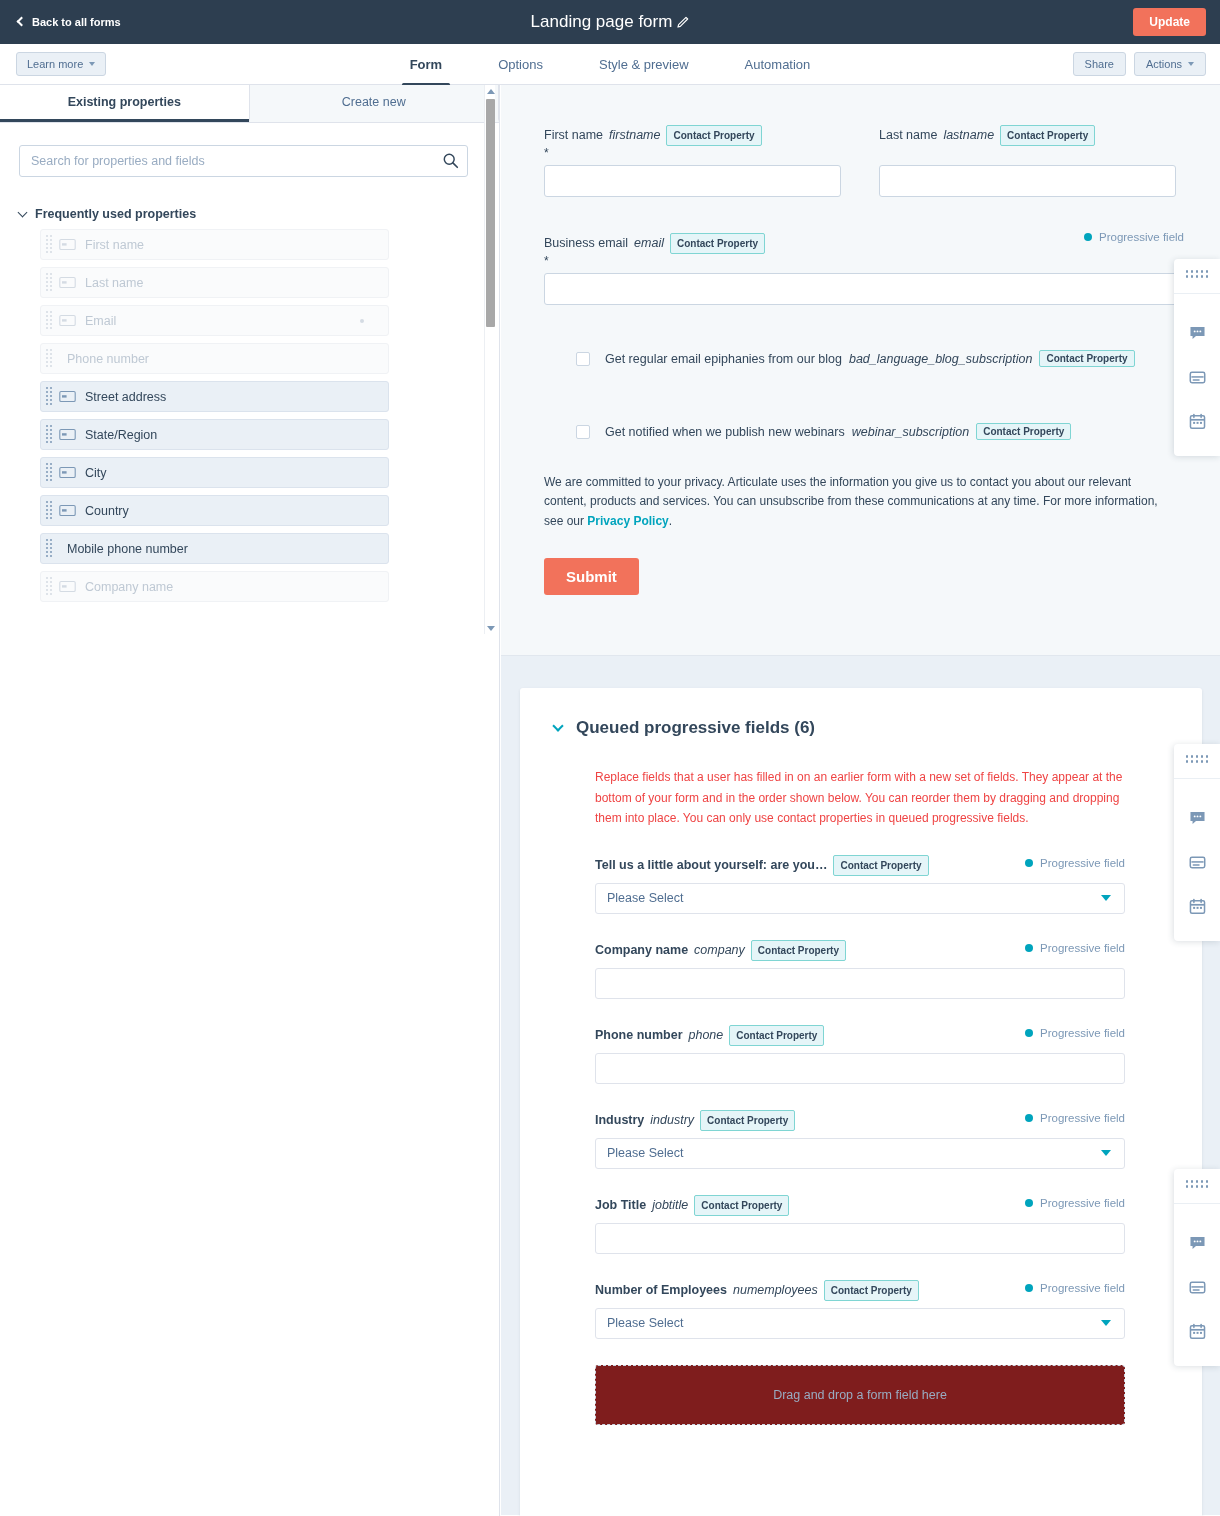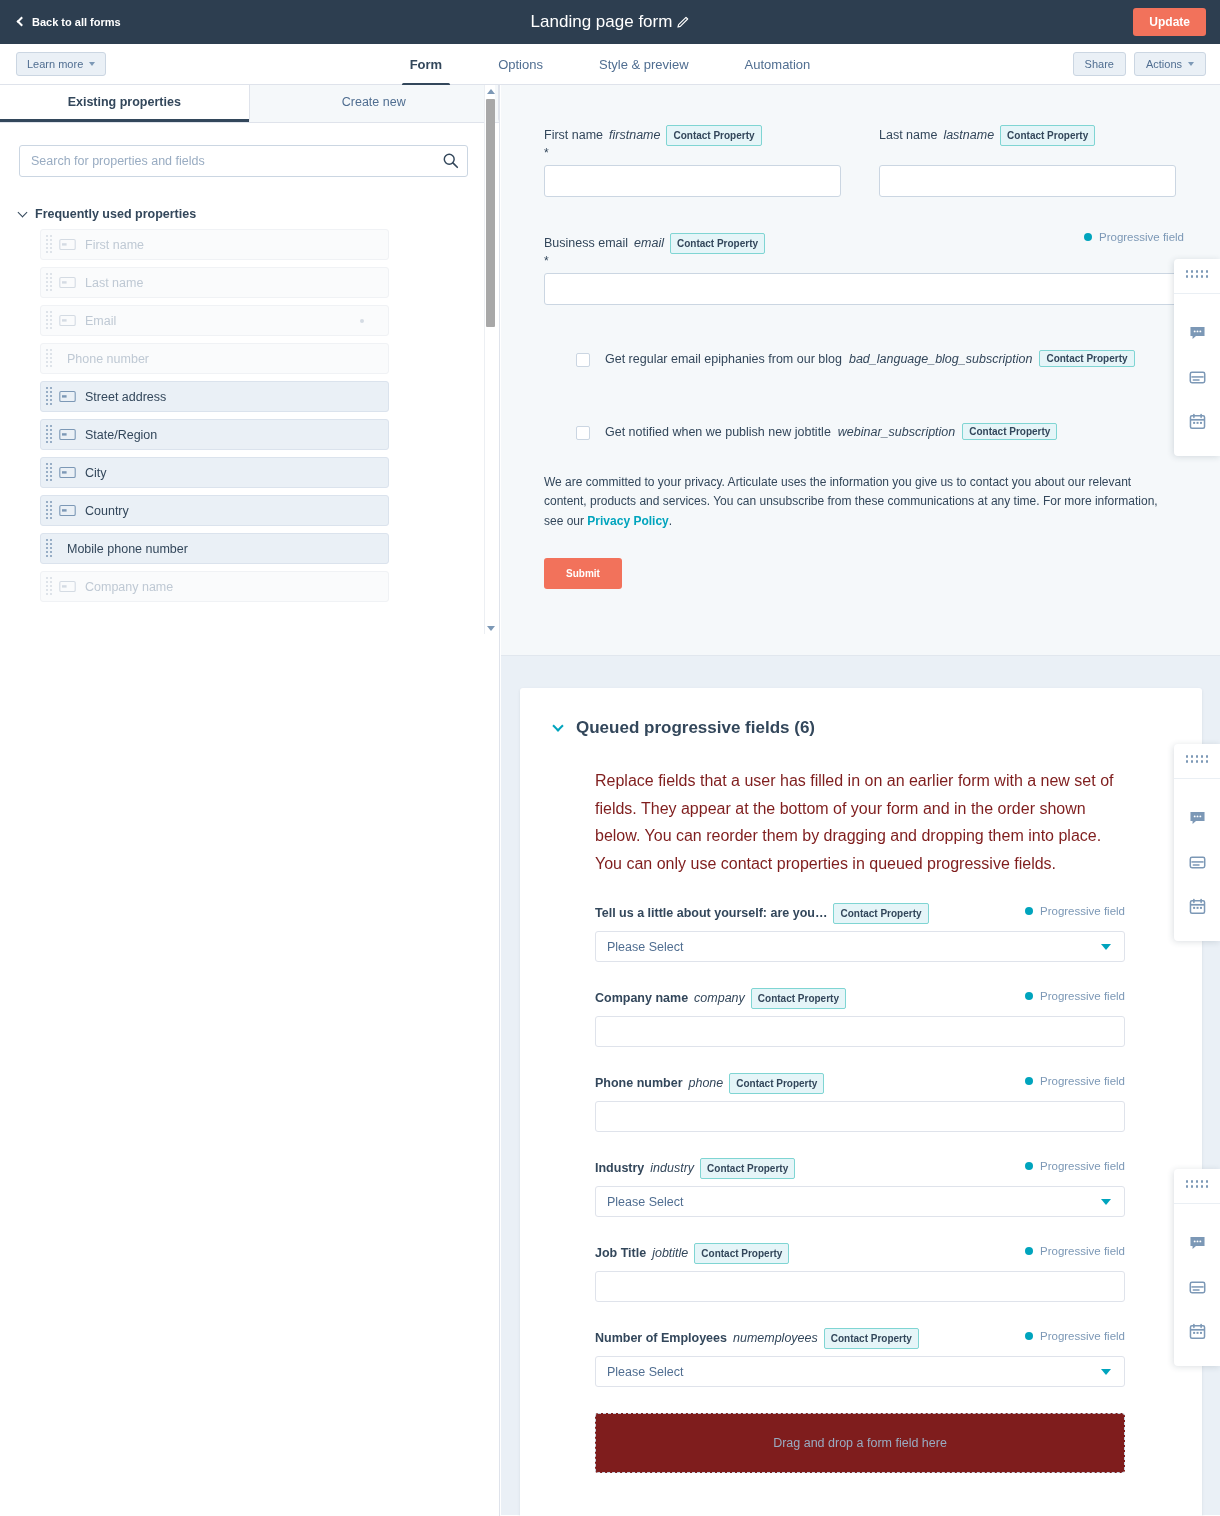--- a/index.html
+++ b/index.html
@@ -173,37 +173,37 @@
   .txt-input {
     background: #ffffff; border: 1px solid #cbd6e2; border-radius: 3px;
     height: 32px; margin-top: 5px;
   }
   .prog-tag {
     position: absolute; display: flex; align-items: center; gap: 7px;
     font-size: 11.5px; color: #7c98b6;
   }
   .prog-dot { width: 8px; height: 8px; border-radius: 50%; background: #00a4bd; display: block; }
 
-  .chk-row { display: flex; align-items: center; gap: 15px; padding-left: 32px; }
+  .chk-row { display: flex; align-items: flex-start; gap: 15px; padding-left: 32px; }
   .chk-box {
     width: 14px; height: 14px; border: 1px solid #cbd6e2; background: #ffffff;
     border-radius: 2px; flex: none; margin-top: 2px; cursor: pointer;
   }
   .chk-text {
     font-size: 12.5px; color: #33475b; display: flex; align-items: center;
     gap: 7px; flex-wrap: wrap;
   }
 
   .privacy {
     font-size: 12px; color: #33475b; line-height: 1.62; width: 632px;
   }
   .privacy a { color: #00a4bd; font-weight: bold; text-decoration: none; }
   .submit-btn {
     background: #f2725b; color: #ffffff; border: none; border-radius: 3px;
-    font-size: 10px; font-weight: bold; padding: 10px 22px; cursor: pointer;
+    font-size: 15px; font-weight: bold; padding: 10px 22px; cursor: pointer;
     font-family: "Liberation Sans", sans-serif;
   }
 
   
   .queued-wrap {
     position: relative; width: 719px; height: 859px;
     background: #eaf0f6; padding: 32px 18px 0 19px;
   }
   .queued-card {
     background: #ffffff; border-radius: 3px; width: 682px; height: 1004px;
@@ -212,22 +212,22 @@
   }
   .queued-title {
     display: flex; align-items: center; gap: 14px;
     font-size: 17px; font-weight: bold; color: #33475b; cursor: pointer;
   }
   .chev-teal {
     width: 8px; height: 8px; border-right: 2px solid #00a4bd;
     border-bottom: 2px solid #00a4bd; transform: rotate(45deg); margin-bottom: 4px;
   }
   .queued-desc {
-    margin: 29px 0 8px 41px; width: 533px; font-size: 16px;
-    color: #7f1d1d; line-height: 1.72;
+    margin: 29px 0 8px 41px; width: 533px; font-size: 12px;
+    color: #ef4444; line-height: 1.72;
   }
   .pf-list { margin: 26px 0 0 41px; width: 530px; position: relative; }
   .pf-item { margin-bottom: 26px; position: relative; }
   .pf-input {
     background: #ffffff; border: 1px solid #dfe3eb; border-radius: 3px;
     height: 31px; margin-top: 7px; width: 530px;
   }
   .pf-select {
     background: #ffffff; border: 1px solid #dfe3eb; border-radius: 3px;
     height: 31px; margin-top: 7px; width: 530px;
@@ -585,21 +585,21 @@
           <span class="chk-text">
             <span>Get regular email epiphanies from our blog</span>
             <span class="fld-internal">bad_language_blog_subscription</span>
             <span class="badge">Contact Property</span>
           </span>
         </div>
 
         <div class="chk-row" style="margin-top:56px">
           <span class="chk-box"></span>
           <span class="chk-text">
-            <span>Get notified when we publish new jobtitle</span>
+            <span>Get notified when we publish new webinars</span>
             <span class="fld-internal">webinar_subscription</span>
             <span class="badge">Contact Property</span>
           </span>
         </div>
 
         <p class="privacy" style="margin-top:33px"><span>We are committed to your privacy. Articulate uses the information you give us to contact you about our relevant content, products and services. You can unsubscribe from these communications at any time. For more information, see our </span><a href="#">Privacy Policy</a><span>.</span></p>
 
         <button class="submit-btn" style="margin-top:27px">Submit</button>
       </div>
 

